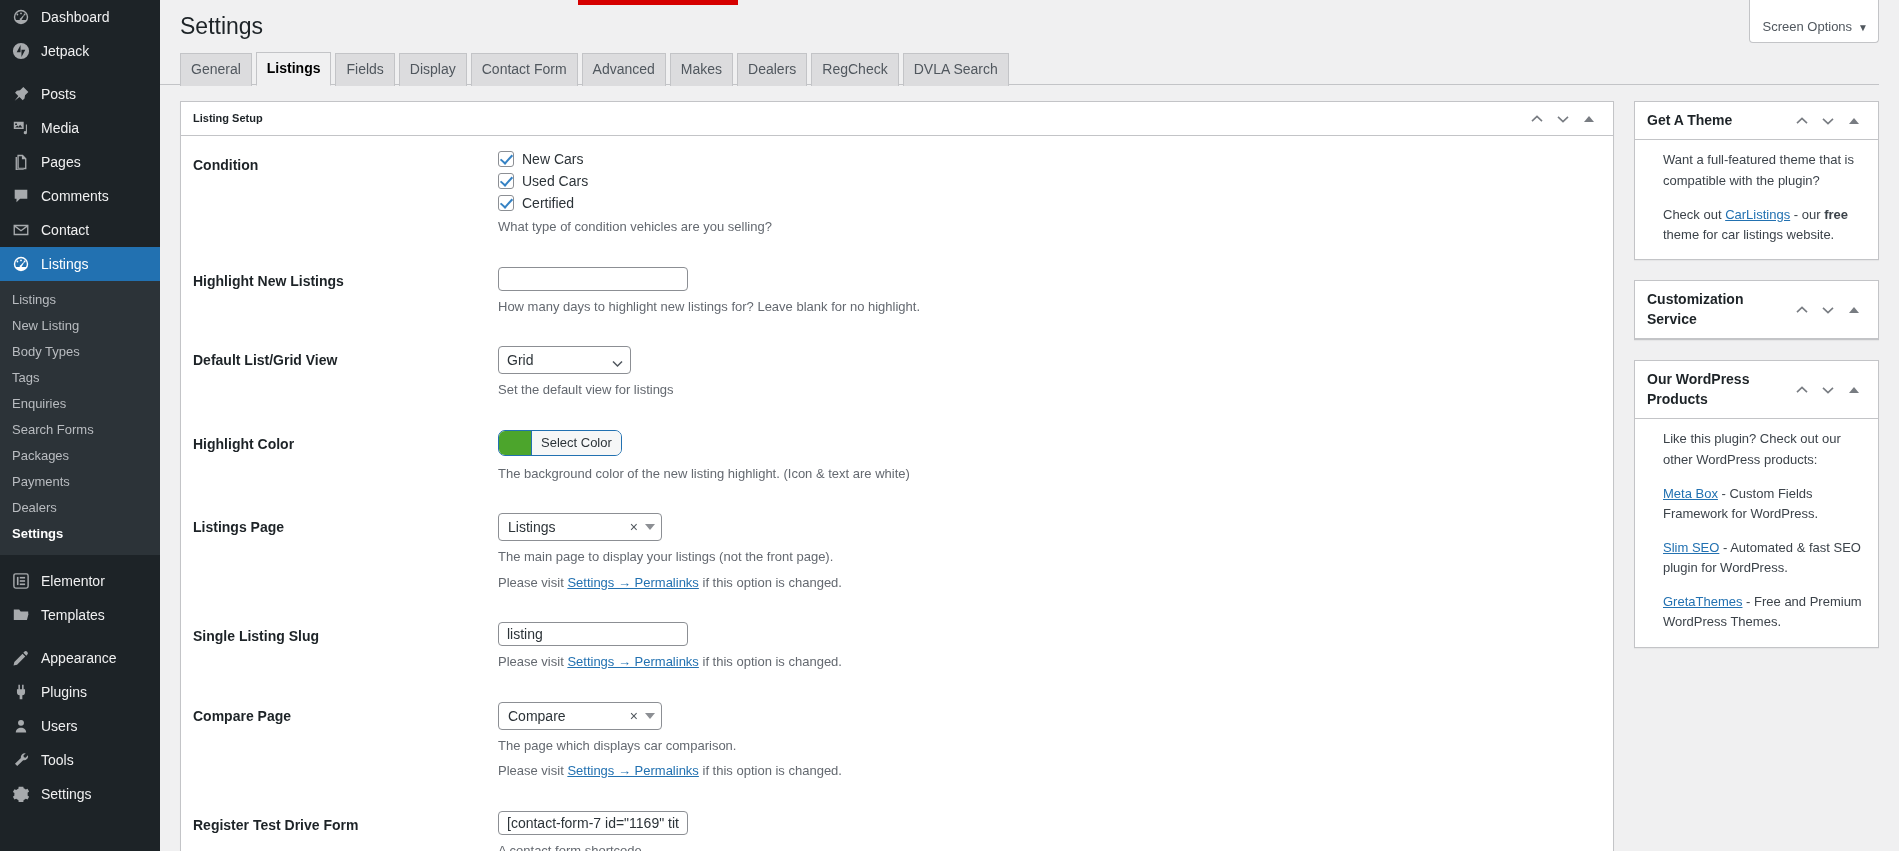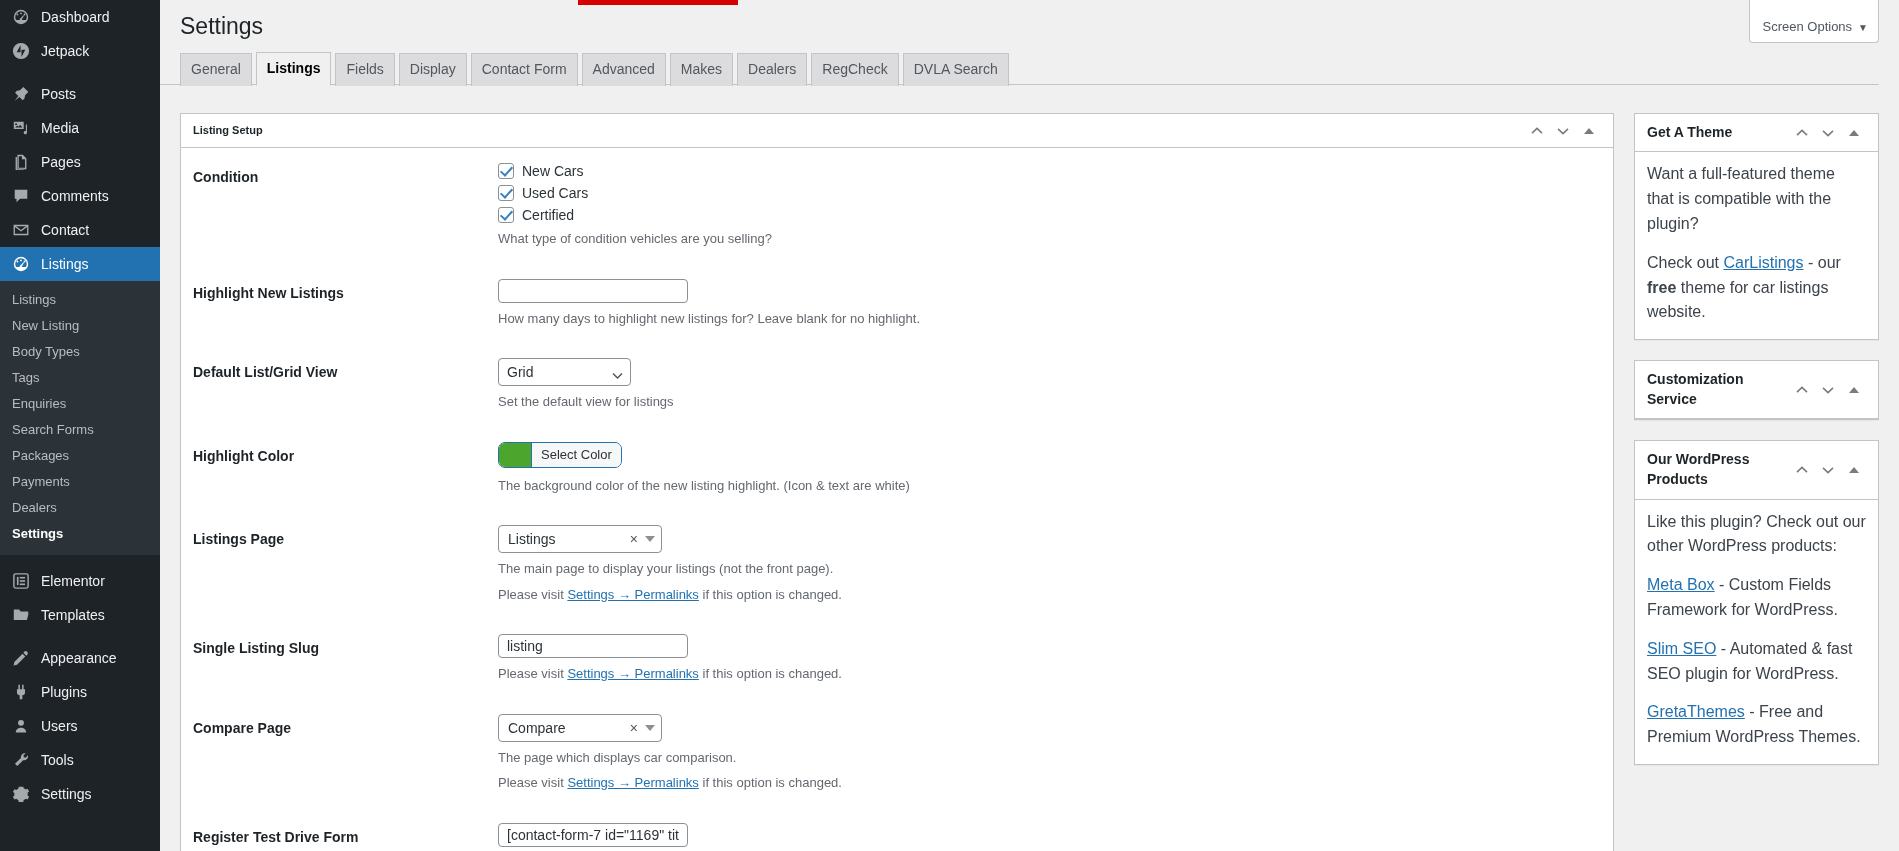--- a/index.html
+++ b/index.html
@@ -71,21 +71,21 @@
   }
   .screen-meta .caret { font-size: 10px; margin-left: 6px; color: #50575e; }
 
   h1.page-title {
     margin: 0; padding: 12px 0 10px 20px;
     font-size: 23px; font-weight: 400; color: #1d2327; line-height: 1.3;
   }
 
   
   .nav-tab-wrapper {
-    padding: 0 0 0 20px; margin: 0 20px 16px 0;
+    padding: 0 0 0 20px; margin: 0 20px 4px 0;
     border-bottom: 1px solid #c3c4c7;
     height: 33px; position: relative; white-space: nowrap;
   }
   .nav-tab {
     display: inline-block; vertical-align: bottom;
     padding: 6px 10px 7px; margin: 0 4px -1px 0;
     border: 1px solid #c3c4c7; border-bottom: none;
     background: #dcdcde; color: #50575e;
     font-size: 14px; line-height: 19px; cursor: pointer;
   }
@@ -204,21 +204,21 @@
     display: inline-flex; align-items: center;
     padding: 0 9px; background: #f6f7f7;
     border-left: 1px solid #2271b1;
     font-size: 13px; color: #2c3338; line-height: 1;
   }
 
   
   .col-side .postbox-header h2 { font-size: 14px; }
   .col-side .inside { padding: 10px 12px 12px 12px; }
   .col-side .inside p {
-    margin: 0 0 14px 0; font-size: 16px; line-height: 1.55; color: #3c434a;
+    margin: 0 0 14px 16px; font-size: 13px; line-height: 1.55; color: #3c434a;
   }
   .col-side .inside p:last-child { margin-bottom: 2px; }
   .col-side .inside a { color: #2271b1; text-decoration: underline; }
   .col-side .inside b { font-weight: 700; }
 </style>
 </head>
 <body>
 
 <div class="screen">
 

